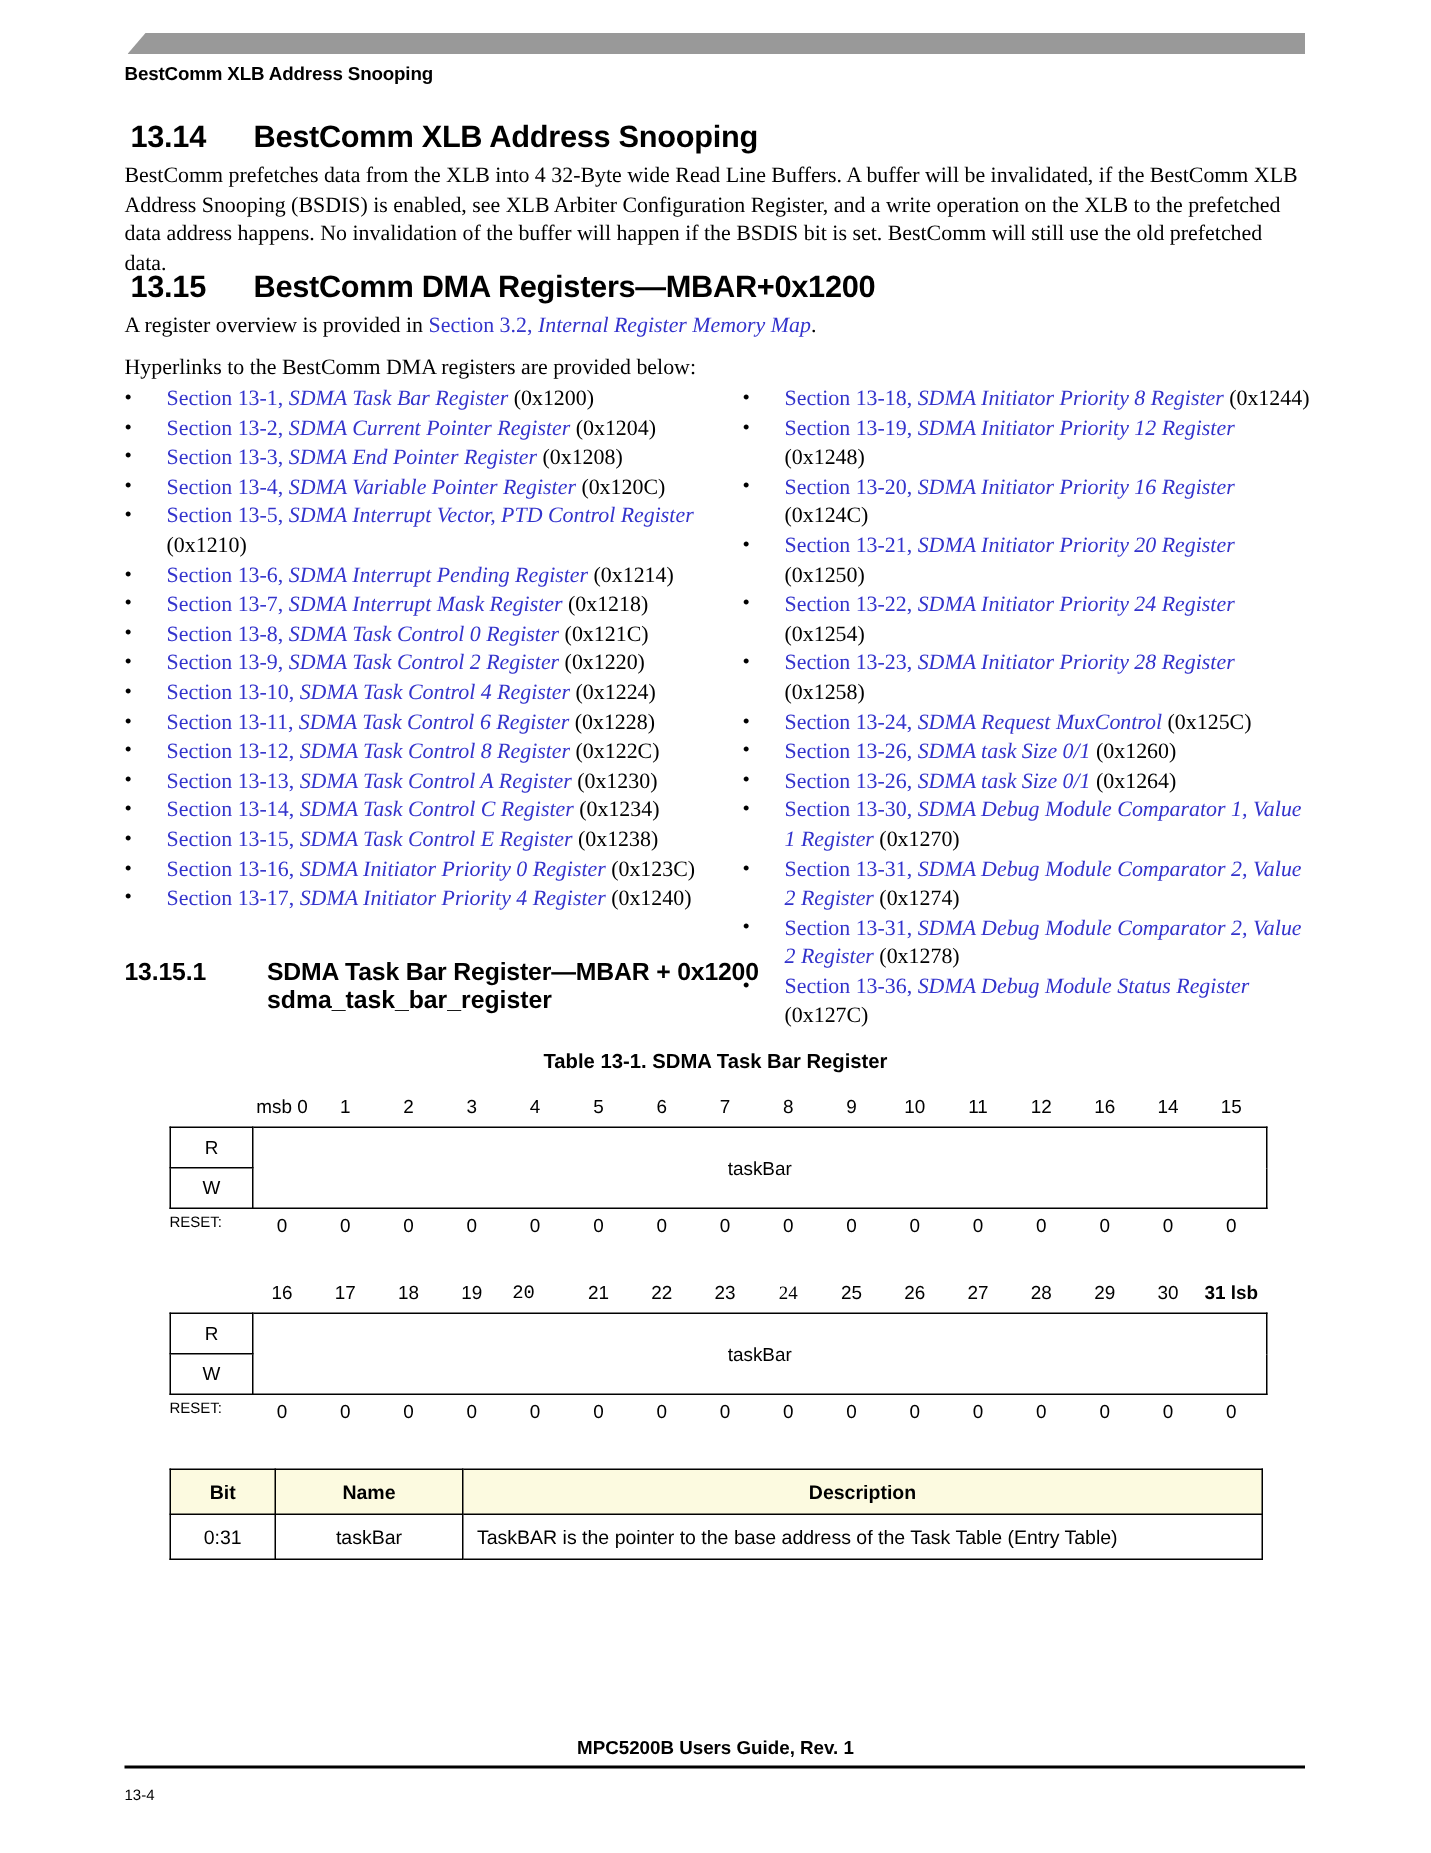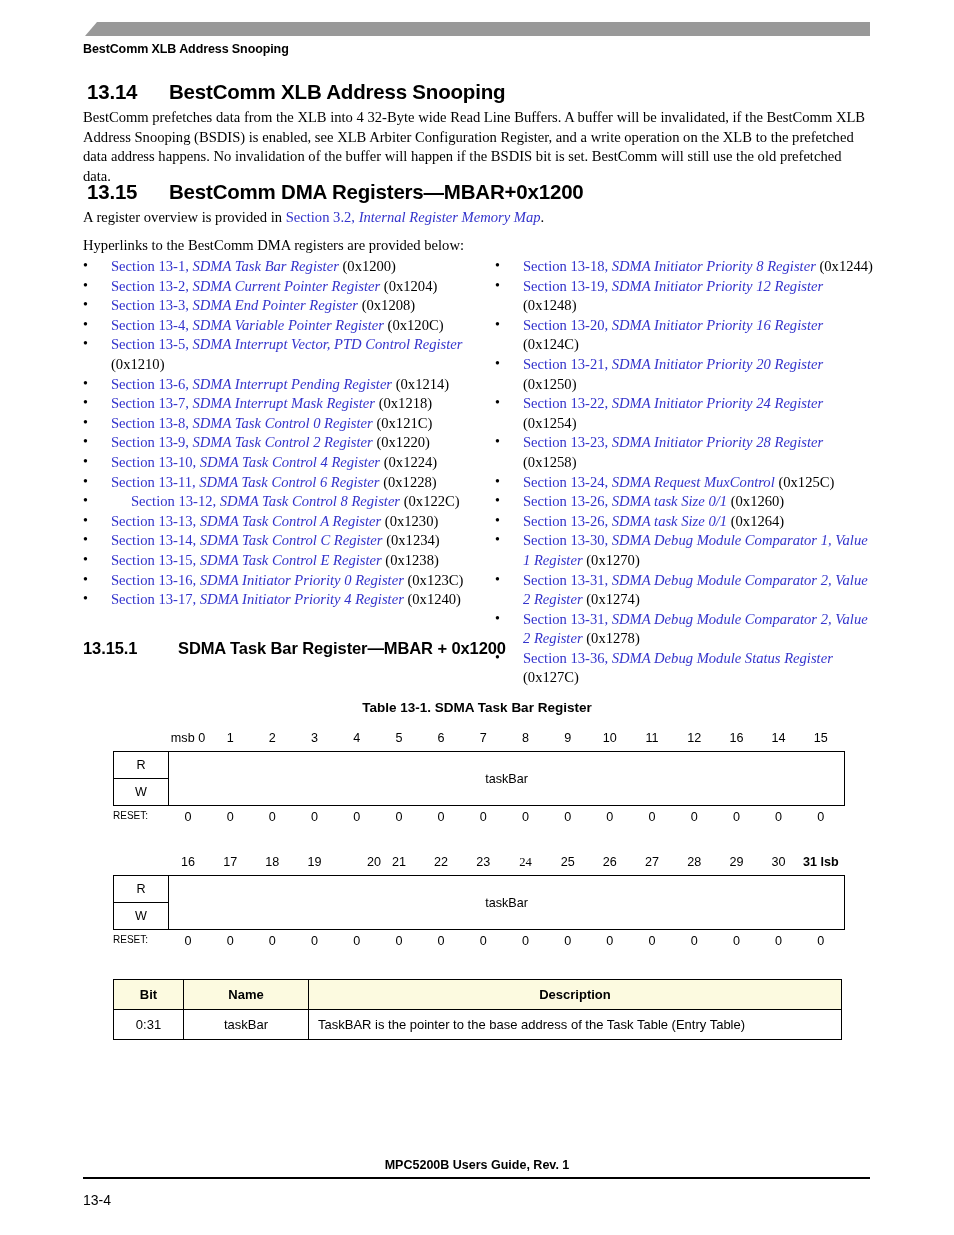--- a/index.html
+++ b/index.html
@@ -217,21 +217,21 @@
   .footer-rule {
     position: absolute;
     left: 83px; top: 1177px;
     width: 787px; height: 2px;
     background: #000000;
   }
   .footer-left {
     position: absolute;
     left: 83px; top: 1192px;
     font-family: "Liberation Sans", sans-serif;
-    font-size: 14px;
+    font-size: 10px;
   }
   .footer-right {
     position: absolute;
     right: 84px; top: 1240px;
     font-family: "Liberation Sans", sans-serif;
     font-size: 12px;
   }
 </style>
 </head>
 <body>
@@ -276,21 +276,21 @@
         <li><span class="bullet">•</span><a class="lnk" href="#" style="text-decoration: none;"><span>Section 13-2, </span><span class="lnk-i">SDMA Current Pointer Register</span></a><span> (0x1204)</span></li>
         <li><span class="bullet">•</span><a class="lnk" href="#" style="text-decoration: none;"><span>Section 13-3, </span><span class="lnk-i">SDMA End Pointer Register</span></a><span> (0x1208)</span></li>
         <li><span class="bullet">•</span><a class="lnk" href="#" style="text-decoration: none;"><span>Section 13-4, </span><span class="lnk-i">SDMA Variable Pointer Register</span></a><span> (0x120C)</span></li>
         <li><span class="bullet">•</span><a class="lnk" href="#" style="text-decoration: none;"><span>Section 13-5, </span><span class="lnk-i">SDMA Interrupt Vector, PTD Control Register</span></a><span> (0x1210)</span></li>
         <li><span class="bullet">•</span><a class="lnk" href="#" style="text-decoration: none;"><span>Section 13-6, </span><span class="lnk-i">SDMA Interrupt Pending Register</span></a><span> (0x1214)</span></li>
         <li><span class="bullet">•</span><a class="lnk" href="#" style="text-decoration: none;"><span>Section 13-7, </span><span class="lnk-i">SDMA Interrupt Mask Register</span></a><span> (0x1218)</span></li>
         <li><span class="bullet">•</span><a class="lnk" href="#" style="text-decoration: none;"><span>Section 13-8, </span><span class="lnk-i">SDMA Task Control 0 Register</span></a><span> (0x121C)</span></li>
         <li><span class="bullet">•</span><a class="lnk" href="#" style="text-decoration: none;"><span>Section 13-9, </span><span class="lnk-i">SDMA Task Control 2 Register</span></a><span> (0x1220)</span></li>
         <li><span class="bullet">•</span><a class="lnk" href="#" style="text-decoration: none;"><span>Section 13-10, </span><span class="lnk-i">SDMA Task Control 4 Register</span></a><span> (0x1224)</span></li>
         <li><span class="bullet">•</span><a class="lnk" href="#" style="text-decoration: none;"><span>Section 13-11, </span><span class="lnk-i">SDMA Task Control 6 Register</span></a><span> (0x1228)</span></li>
-        <li><span class="bullet">•</span><a class="lnk" href="#" style="text-decoration: none; margin-left: 20px;"><span>Section 13-12, </span><span class="lnk-i">SDMA Task Control 8 Register</span></a><span> (0x122C)</span></li>
+        <li><span class="bullet">•</span><a class="lnk" href="#" style="text-decoration: none;"><span>Section 13-12, </span><span class="lnk-i">SDMA Task Control 8 Register</span></a><span> (0x122C)</span></li>
         <li><span class="bullet">•</span><a class="lnk" href="#" style="text-decoration: none;"><span>Section 13-13, </span><span class="lnk-i">SDMA Task Control A Register</span></a><span> (0x1230)</span></li>
         <li><span class="bullet">•</span><a class="lnk" href="#" style="text-decoration: none;"><span>Section 13-14, </span><span class="lnk-i">SDMA Task Control C Register</span></a><span> (0x1234)</span></li>
         <li><span class="bullet">•</span><a class="lnk" href="#" style="text-decoration: none;"><span>Section 13-15, </span><span class="lnk-i">SDMA Task Control E Register</span></a><span> (0x1238)</span></li>
         <li><span class="bullet">•</span><a class="lnk" href="#" style="text-decoration: none;"><span>Section 13-16, </span><span class="lnk-i">SDMA Initiator Priority 0 Register</span></a><span> (0x123C)</span></li>
         <li><span class="bullet">•</span><a class="lnk" href="#" style="text-decoration: none;"><span>Section 13-17, </span><span class="lnk-i">SDMA Initiator Priority 4 Register</span></a><span> (0x1240)</span></li>
       </ul>
   </div>
   <div class="col col-right">
     <ul class="linklist" id="list-right">
         <li><span class="bullet">•</span><a class="lnk" href="#" style="text-decoration: none;"><span>Section 13-18, </span><span class="lnk-i">SDMA Initiator Priority 8 Register</span></a><span> (0x1244)</span></li>
@@ -308,20 +308,21 @@
         <li><span class="bullet">•</span><a class="lnk" href="#" style="text-decoration: none;"><span>Section 13-36, </span><span class="lnk-i">SDMA Debug Module Status Register</span></a><span> (0x127C)</span></li>
       </ul>
   </div>
 </div>
 
 <div class="content" style="top:639px;">
   <h3 class="subsec">
     <span class="num">13.15.1</span>
     <span>SDMA Task Bar Register—MBAR + 0x1200</span>
   </h3>
+  <div class="subsec-second">sdma_task_bar_register</div>
 </div>
 
 <div class="table-cap" style="top:700px;">Table 13-1. SDMA Task Bar Register</div>
 
 <div class="regblock" style="top:731px;">
   <div class="bitnums" id="bits-row1">
       <span style="left: 0px;">msb 0</span>
       <span style="left: 42.1875px;">1</span>
       <span style="left: 84.375px;">2</span>
       <span style="left: 126.562px;">3</span>
@@ -371,21 +372,21 @@
       </div>
   </div>
 </div>
 
 <div class="regblock" style="top:855px;">
   <div class="bitnums" id="bits-row2">
       <span style="left: 0px;">16</span>
       <span style="left: 42.1875px;">17</span>
       <span style="left: 84.375px;">18</span>
       <span style="left: 126.562px;">19</span>
-      <span style="left: 186px;">20</span>
+      <span style="left: 161px; font-family: Liberation Mono, monospace;">20</span>
       <span style="left: 210.938px;">21</span>
       <span style="left: 253.125px;">22</span>
       <span style="left: 295.312px;">23</span>
       <span style="left: 337.5px; font-family: Liberation Serif, serif;">24</span>
       <span style="left: 379.688px;">25</span>
       <span style="left: 421.875px;">26</span>
       <span style="left: 464.062px;">27</span>
       <span style="left: 506.25px;">28</span>
       <span style="left: 548.438px;">29</span>
       <span style="left: 590.625px;">30</span>

